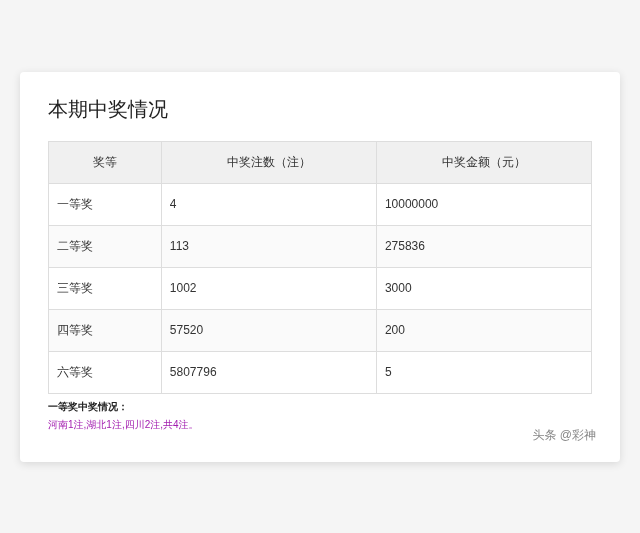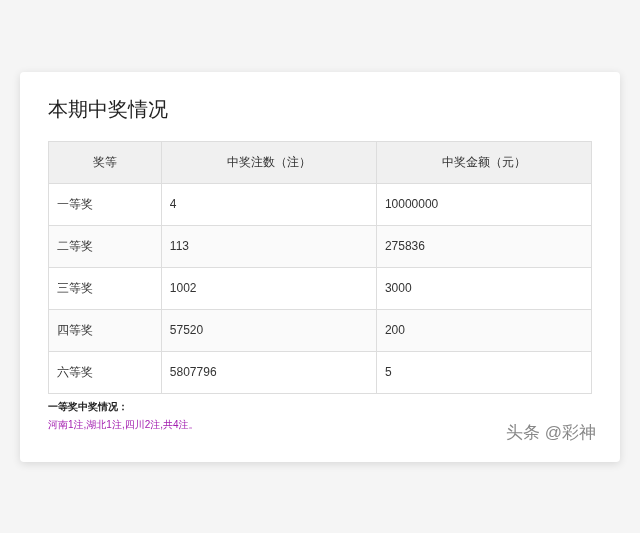--- a/index.html
+++ b/index.html
@@ -73,21 +73,21 @@
     }
 
     .footer-detail {
       color: #a21caf;
     }
 
     .watermark {
       position: absolute;
       bottom: 18px;
       right: 24px;
-      font-size: 17px;
+      font-size: 12px;
       color: #888;
     }
 
     .card-wrapper {
       position: relative;
       width: 600px;
     }
   </style>
 </head>
 <body>

